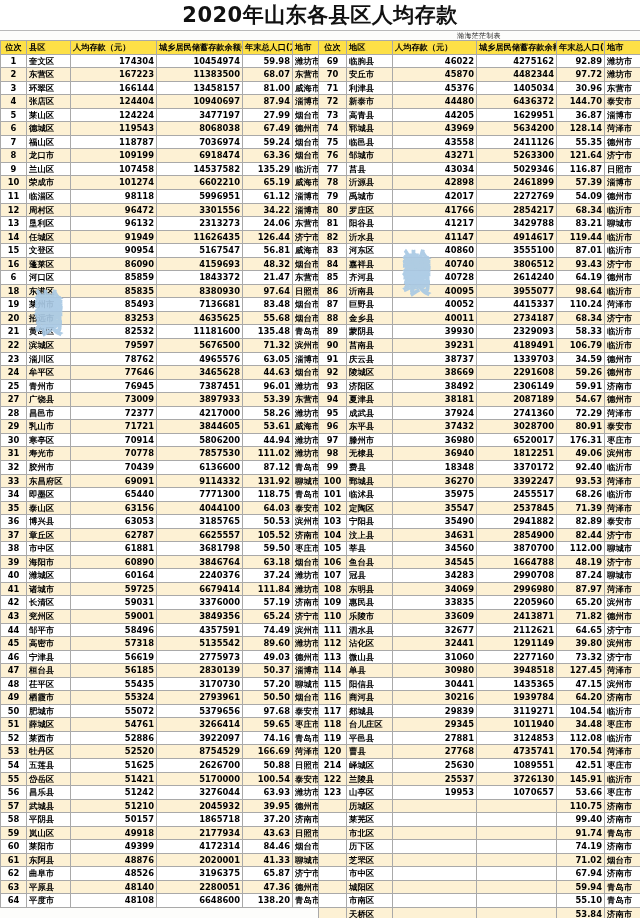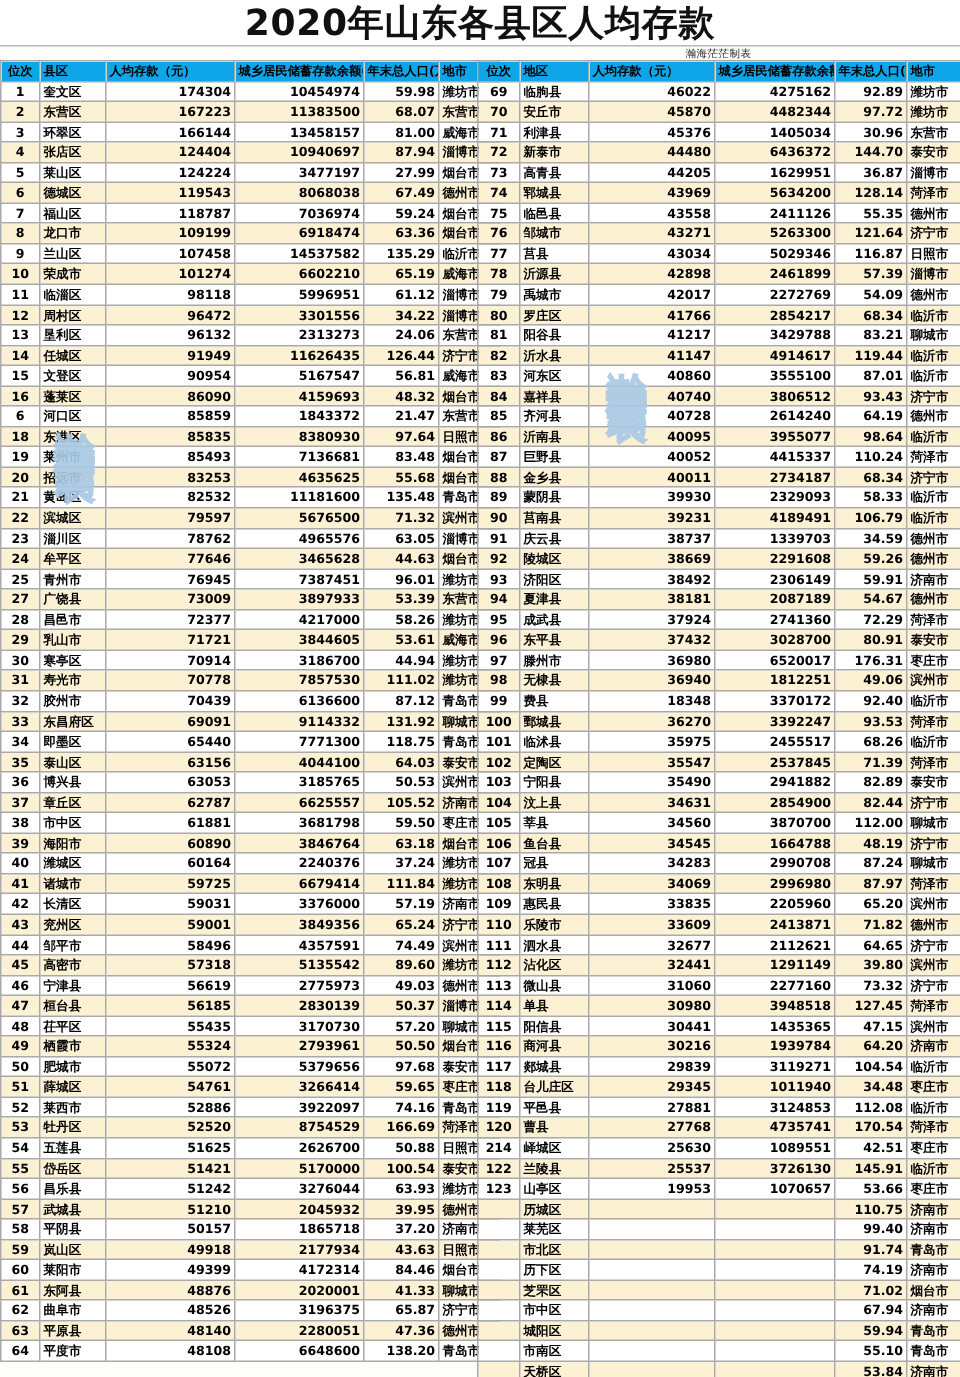--- a/index.html
+++ b/index.html
@@ -9,21 +9,21 @@
     font-family:"DejaVu Sans","Liberation Sans",sans-serif;
     overflow:hidden;
     position:relative;
   }
   #title-bar{
     height:30px;
     display:flex;align-items:center;justify-content:center;
     background:#ffffff;
   }
   #doc-title{
-    font-size:24px;font-weight:700;color:#111;
+    font-size:21px;font-weight:700;color:#111;
     letter-spacing:.5px;
     font-family:"DejaVu Sans","Liberation Sans",sans-serif;
   }
   #sheet{
     position:relative;
     width:640px;height:888px;
     background:#fdfdfb;
     border-top:1px solid #b9b9b9;
   }
   .pane{
@@ -50,21 +50,21 @@
   table.grid th,table.grid td{
     border:1px solid #a9a9a9;
     padding:0 2px;
     height:12.55px;
     line-height:12.55px;
     overflow:hidden;
     white-space:nowrap;
     font-weight:700;
   }
   thead th{
-    background:#0ea5e9;
+    background:#fde047;
     font-size:8.2px;
     height:22px;
     line-height:10px;
     white-space:normal;
     text-align:left;
     vertical-align:middle;
     font-weight:700;
     padding:0 2px;
   }
   th.c-rank{text-align:center;}
@@ -363,21 +363,21 @@
             <td class="c-name">乳山市</td>
             <td class="c-num">71721</td>
             <td class="c-num">3844605</td>
             <td class="c-num">53.61</td>
             <td class="c-city">威海市</td>
           </tr>
           <tr>
             <td class="c-rank">30</td>
             <td class="c-name">寒亭区</td>
             <td class="c-num">70914</td>
-            <td class="c-num">3186700</td>
+            <td class="c-num">5806200</td>
             <td class="c-num">44.94</td>
             <td class="c-city">潍坊市</td>
           </tr>
           <tr>
             <td class="c-rank">31</td>
             <td class="c-name">寿光市</td>
             <td class="c-num">70778</td>
             <td class="c-num">7857530</td>
             <td class="c-num">111.02</td>
             <td class="c-city">潍坊市</td>

